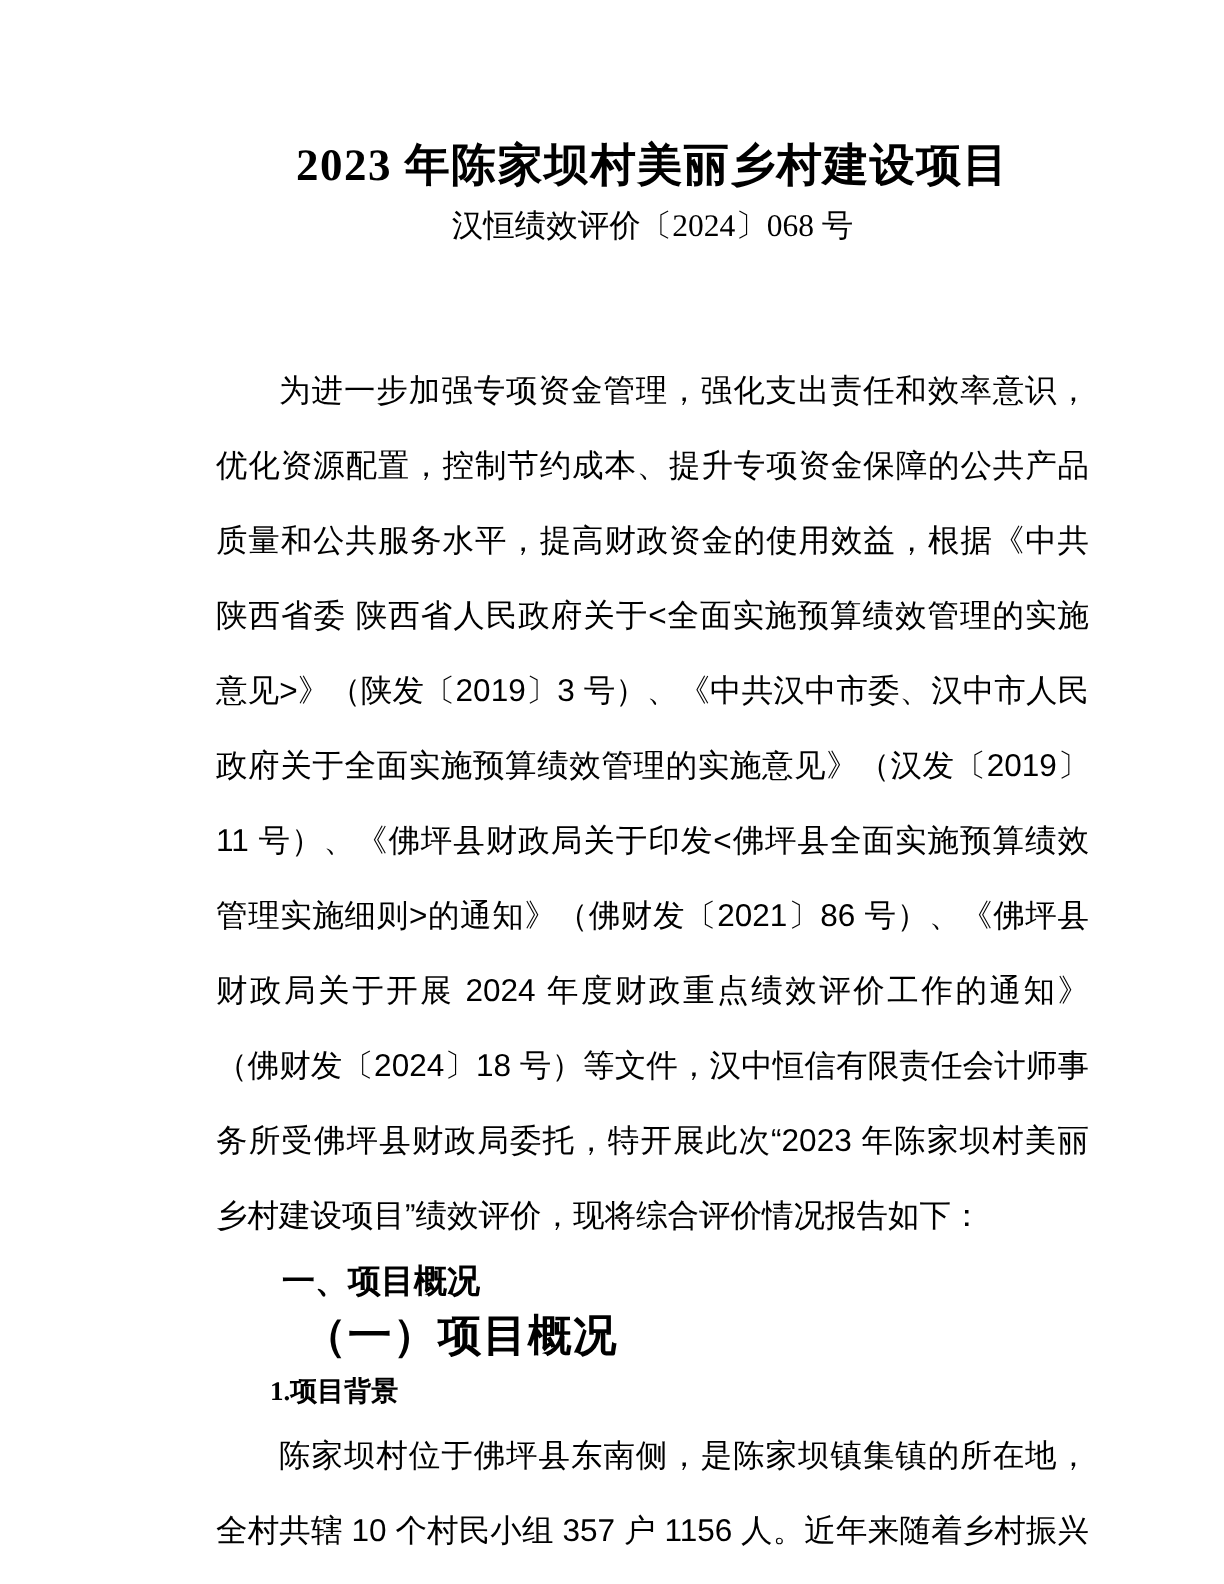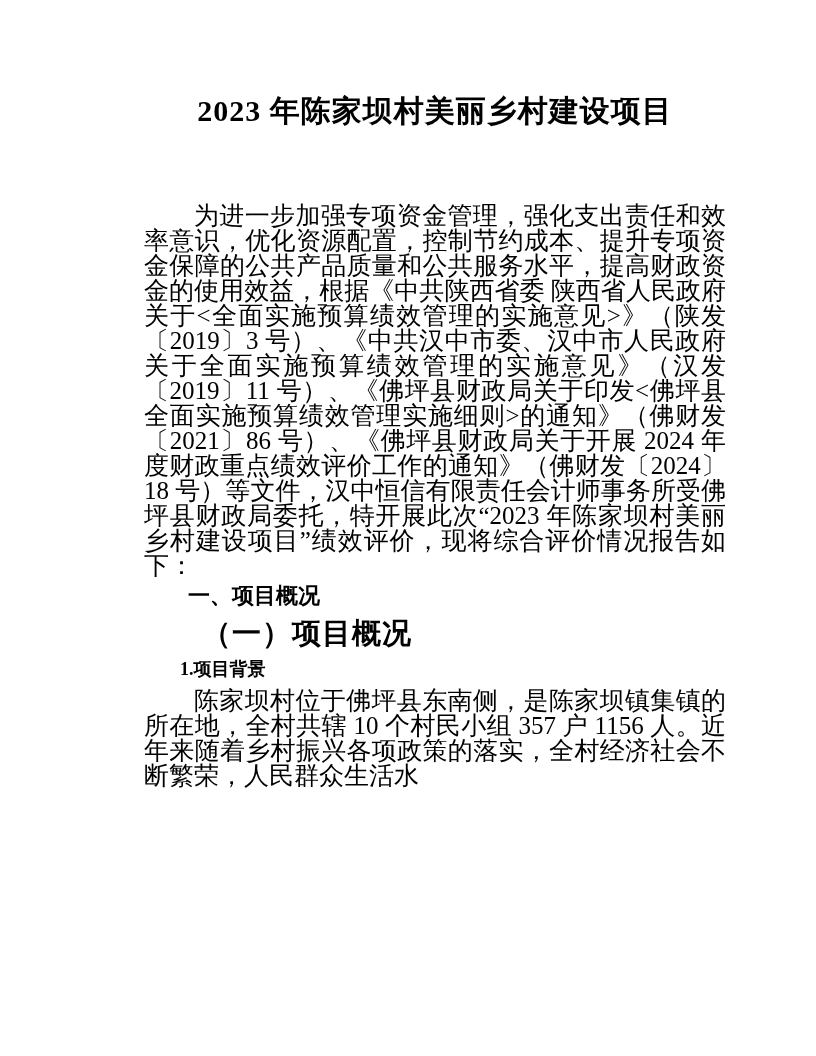--- a/index.html
+++ b/index.html
@@ -43,24 +43,24 @@
     font-size: 21px;
     line-height: 30px;
     margin-top: 3px;
     white-space: nowrap;
   }
   .body-block {
     margin-top: 71px;
   }
   .para {
     margin: 0;
-    font-family: Liberation Serif, serif;
+    font-family: Liberation Sans, sans-serif;
     font-weight: 400;
-    font-size: 25px;
-    line-height: 25px;
+    font-size: 21px;
+    line-height: 50px;
     text-align: justify;
     text-indent: 2em;
   }
   .heading-1 {
     margin: 0;
     font-family: "Liberation Sans", "DejaVu Sans", sans-serif;
     font-weight: 700;
     font-size: 22px;
     line-height: 36.6px;
     text-indent: 2em;
@@ -84,20 +84,21 @@
   }
 </style>
 </head>
 <body>
 
 <div class="page">
   <div class="content">
 
     <div class="title-block">
       <div class="title-line">2023 年陈家坝村美丽乡村建设项目</div>
+      <div class="doc-number">汉恒绩效评价〔2024〕068 号</div>
     </div>
 
     <div class="body-block">
       <p class="para">为进一步加强专项资金管理，强化支出责任和效率意识，优化资源配置，控制节约成本、提升专项资金保障的公共产品质量和公共服务水平，提高财政资金的使用效益，根据《中共陕西省委 陕西省人民政府关于&lt;全面实施预算绩效管理的实施意见&gt;》（陕发〔2019〕3 号）、《中共汉中市委、汉中市人民政府关于全面实施预算绩效管理的实施意见》（汉发〔2019〕11 号）、《佛坪县财政局关于印发&lt;佛坪县全面实施预算绩效管理实施细则&gt;的通知》（佛财发〔2021〕86 号）、《佛坪县财政局关于开展 2024 年度财政重点绩效评价工作的通知》（佛财发〔2024〕18 号）等文件，汉中恒信有限责任会计师事务所受佛坪县财政局委托，特开展此次“2023 年陈家坝村美丽乡村建设项目”绩效评价，现将综合评价情况报告如下：</p>
 
       <div class="heading-1">一、项目概况</div>
 
       <div class="heading-2">（一）项目概况</div>
 
       <div class="heading-3">1.项目背景</div>

